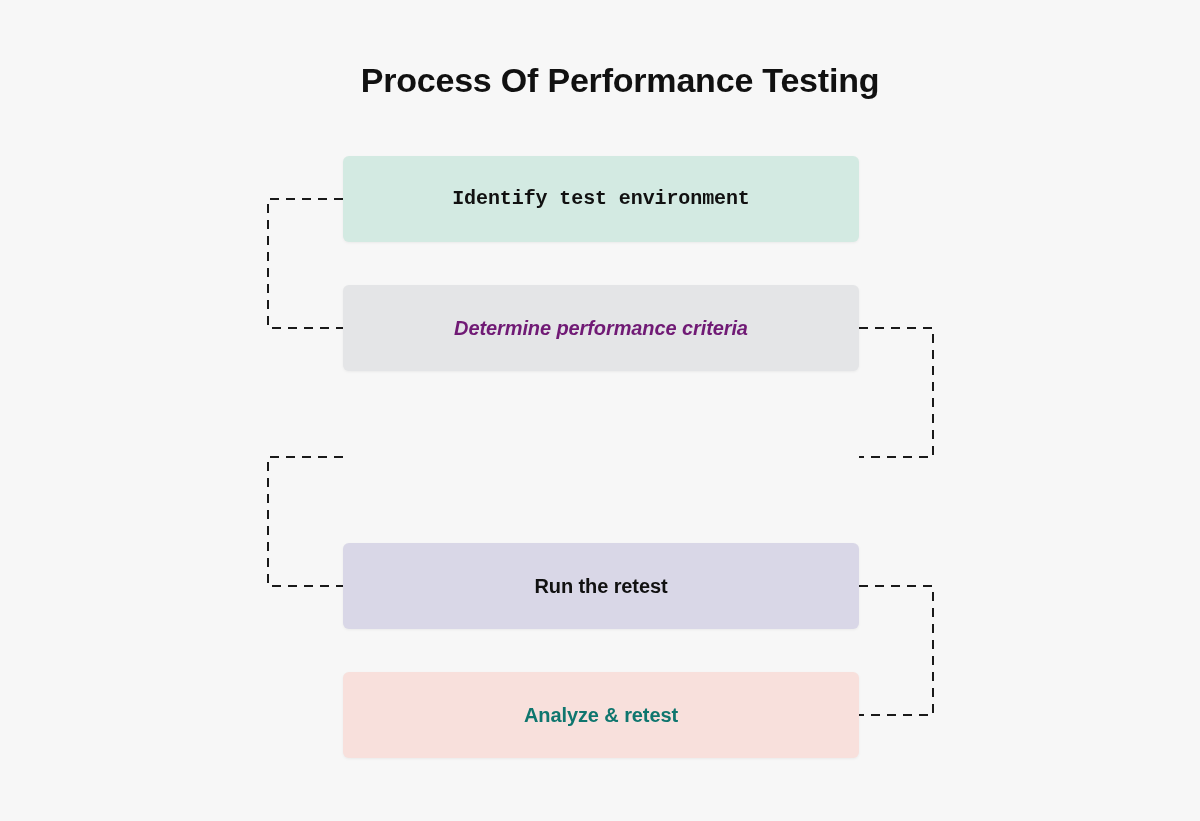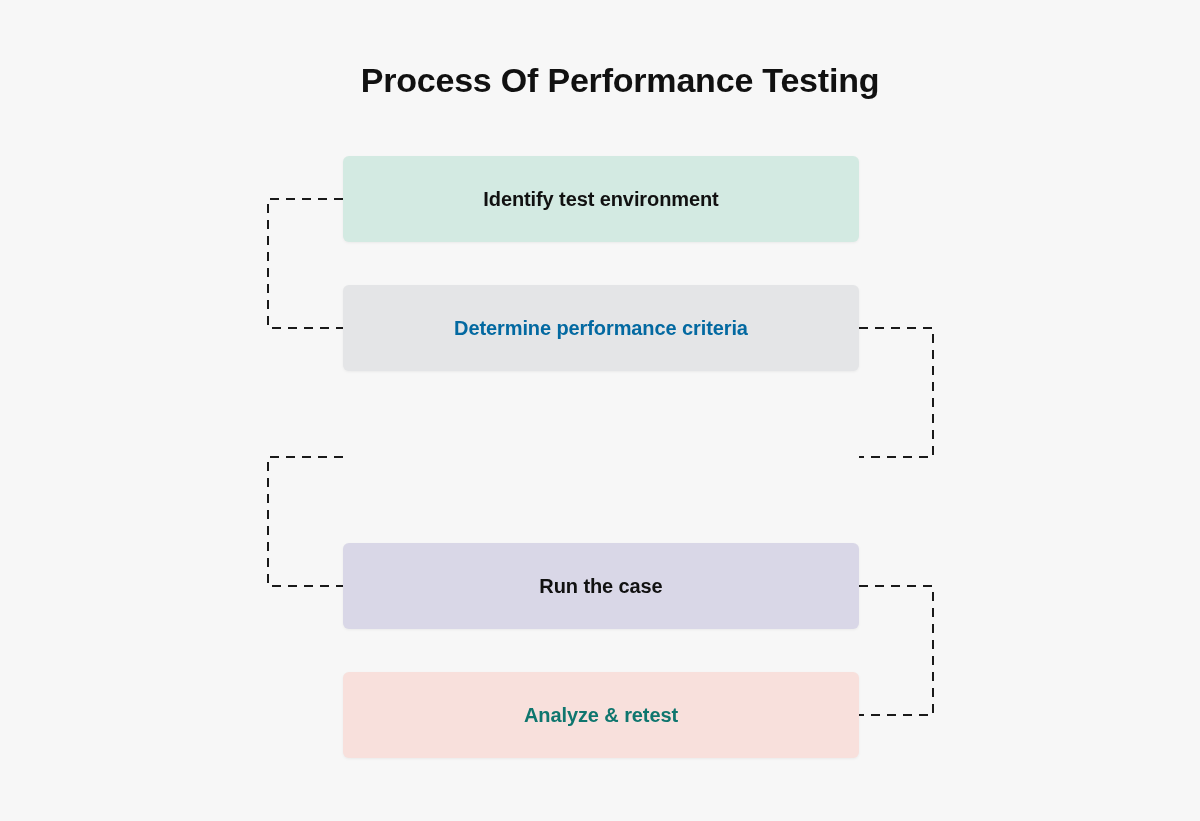--- a/index.html
+++ b/index.html
@@ -71,21 +71,21 @@
   .step-label {
     font-size: 20px;
     font-weight: bold;
     color: #111111;
     text-align: center;
     letter-spacing: -0.1px;
     line-height: 26px;
     white-space: nowrap;
   }
 
-  #step-box-0 { top: 156px; }
+  #step-box-0 { top: 156px; font-family: Liberation Mono, monospace; }
   #step-box-1 { top: 285px; }
   #step-box-2 { top: 414px; }
   #step-box-3 { top: 543px; }
   #step-box-4 { top: 672px; }
 </style>
 </head>
 <body style="background: rgb(247, 247, 247);">
 
 <div id="diagram-canvas" style="background: rgb(247, 247, 247);">
 
@@ -100,25 +100,25 @@
     <path class="connector-path" d="M 343 457 L 268 457 L 268 586 L 343 586" style="stroke: rgb(26, 26, 26); stroke-width: 2; stroke-dasharray: 9, 7;"></path>
 
     <path class="connector-path" d="M 859 586 L 933 586 L 933 715 L 859 715" style="stroke: rgb(26, 26, 26); stroke-width: 2; stroke-dasharray: 9, 7;"></path>
   </svg>
 
   <div class="step-box" id="step-box-0" style="background: rgb(211, 234, 226);">
     <span class="step-label" style="color: rgb(17, 17, 17);">Identify test environment</span>
   </div>
 
   <div class="step-box" id="step-box-1" style="background: rgb(228, 229, 231);">
-    <span class="step-label" style="color: #0369a1;">Determine performance criteria</span>
+    <span class="step-label" style="color: #701a75; font-style: italic;">Determine performance criteria</span>
   </div>
 
 
   <div class="step-box" id="step-box-3" style="background: rgb(217, 215, 231);">
-    <span class="step-label" style="color: rgb(17, 17, 17);">Run the case</span>
+    <span class="step-label" style="color: rgb(17, 17, 17);">Run the retest</span>
   </div>
 
   <div class="step-box" id="step-box-4" style="background: rgb(248, 224, 220);">
     <span class="step-label" style="color: #0f766e;">Analyze &amp; retest</span>
   </div>
 
 </div>
 
 </body></html>

